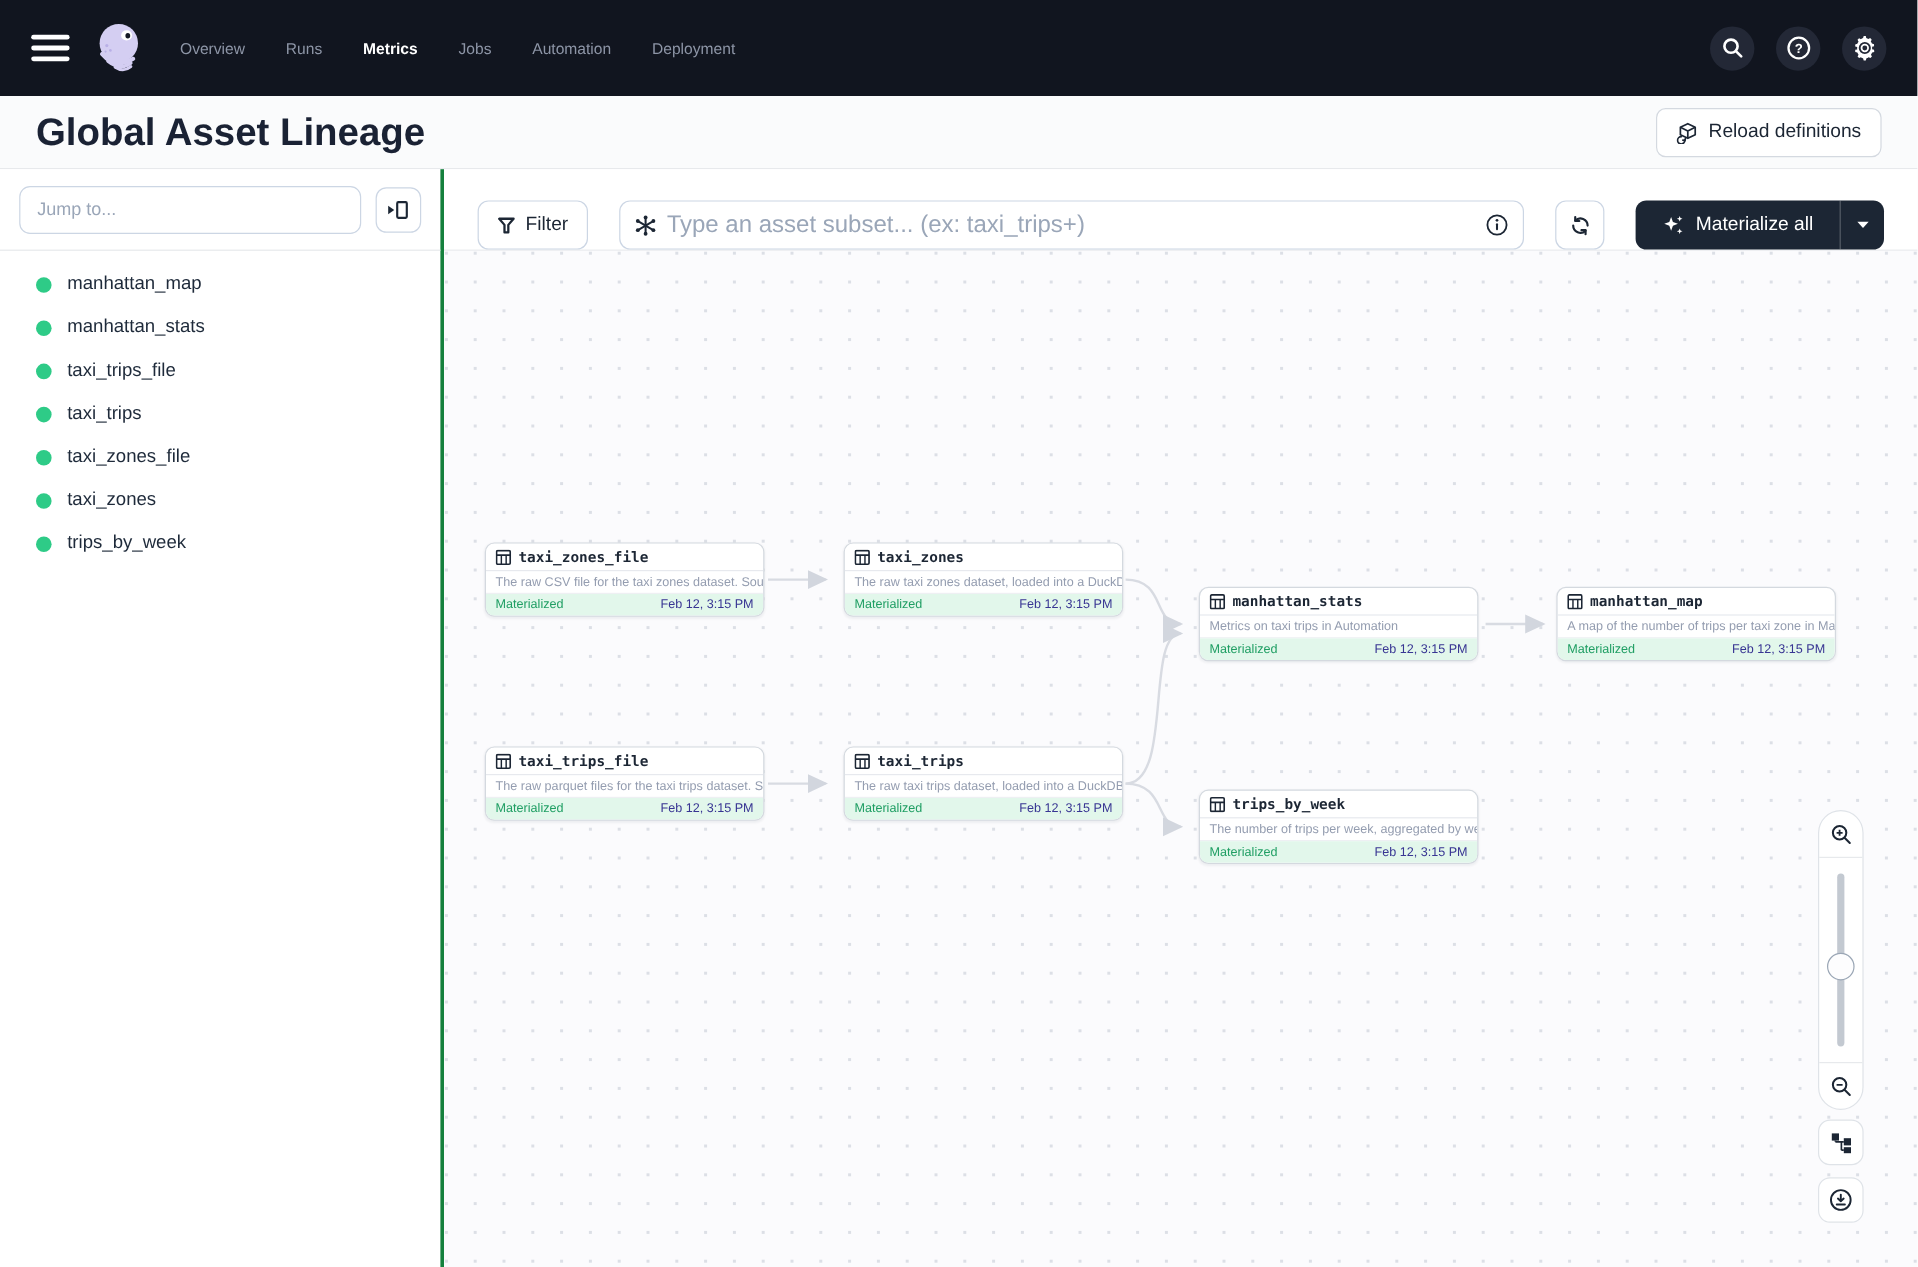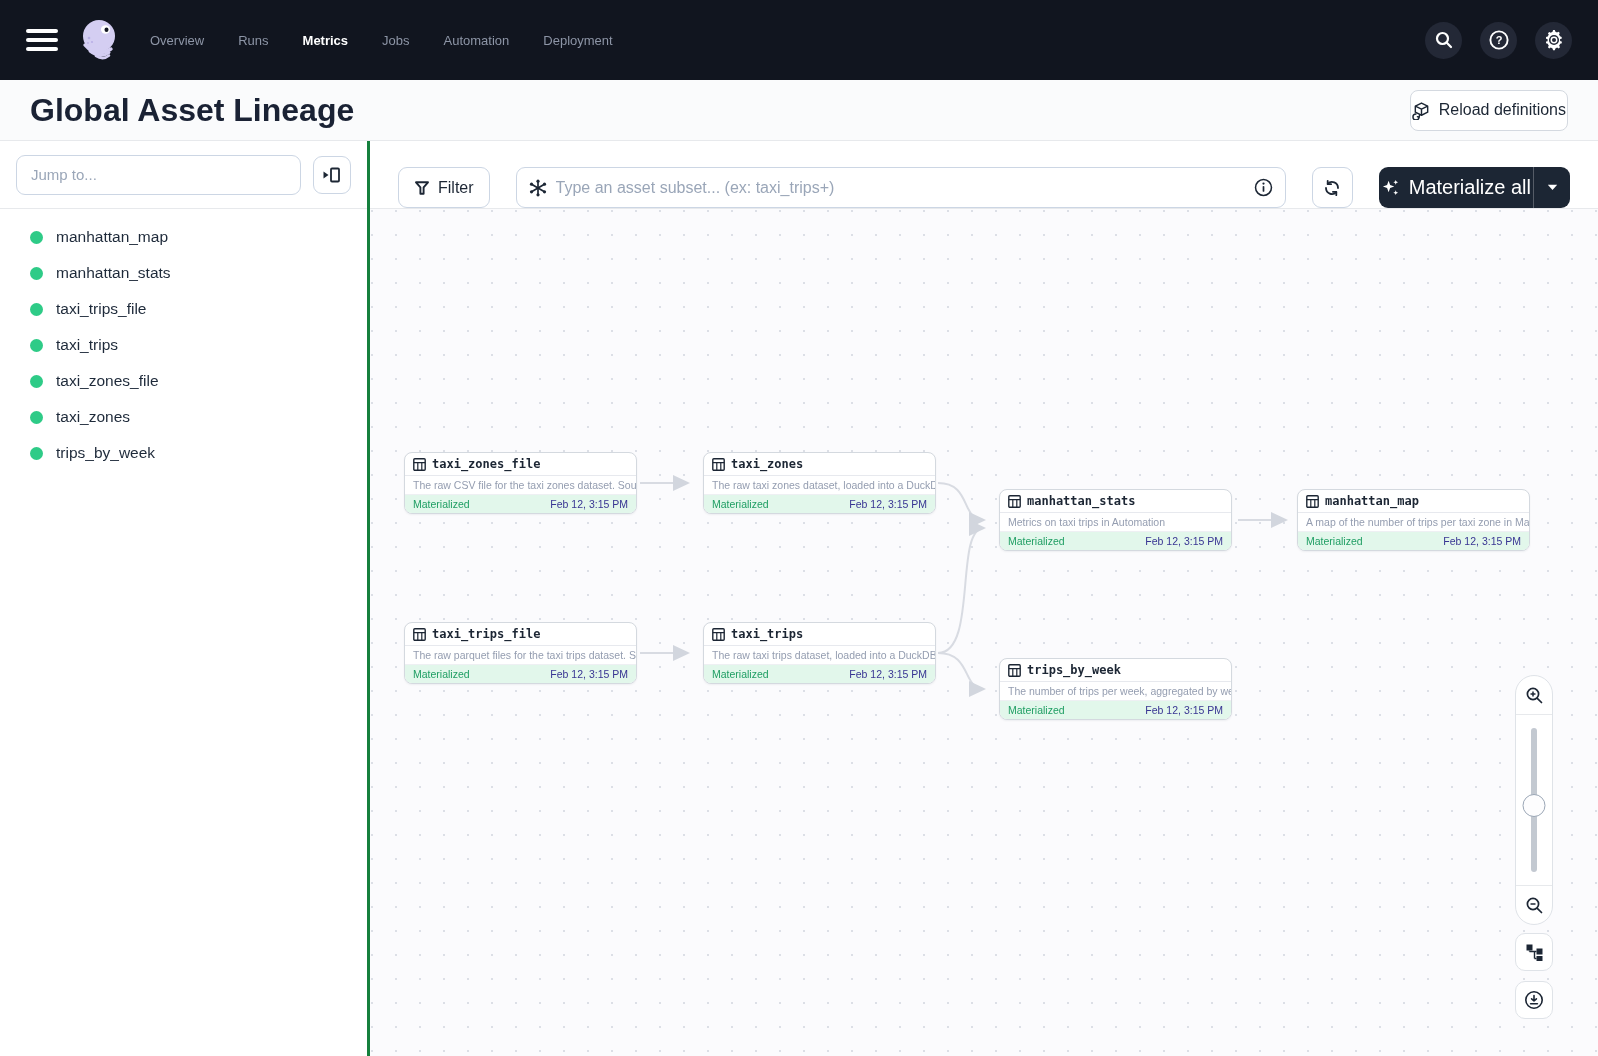--- a/index.html
+++ b/index.html
@@ -13,42 +13,42 @@
   .logo { width:48px; height:48px; margin-right:26px; }
   .navlinks { display:flex; align-items:center; gap:34px; }
   .navlink { font-size:13px; color:#8d95a6; cursor:pointer; }
   .navlink.active { color:#ffffff; font-weight:700; }
   .topnav-right { margin-left:auto; display:flex; align-items:center; gap:18px; }
   .circle-btn { width:37px; height:37px; border-radius:50%; background:#232836; display:flex; align-items:center; justify-content:center; cursor:pointer; }
 
   
   .pageheader { height:61px; background:#fafbfc; border-bottom:1px solid #e7e9ec; display:flex; align-items:center; padding:0 30px; }
   .page-title { font-size:32px; font-weight:700; color:#1a2234; }
-  .reload-btn { margin-left:auto; display:flex; align-items:center; gap:8px; background:#fff; border:1px solid #d4d9e0; border-radius:8px; height:41px; padding:0 1px; font-size:16px; color:#1c2634; cursor:pointer; }
+  .reload-btn { margin-left:auto; display:flex; align-items:center; gap:8px; background:#fff; border:1px solid #d4d9e0; border-radius:8px; height:41px; padding:0 16px; font-size:16px; color:#1c2634; cursor:pointer; }
 
   
   .bodywrap { display:flex; height:915px; }
   .sidebar { width:370px; background:#fff; border-right:3px solid #15803d; display:flex; flex-direction:column; }
   .sidebar-top { height:68px; border-bottom:1px solid #e7e9ec; display:flex; align-items:center; gap:12px; padding:0 16px; }
   .jump-input { flex:1; height:40px; border:1px solid #ccd6e4; border-radius:9px; padding:0 14px; font-size:15px; color:#1c2634; font-family:"Liberation Sans", sans-serif; outline:none; }
   .jump-input::placeholder { color:#9aa6b8; }
   .collapse-btn { width:38px; height:38px; border:1px solid #ccd6e4; border-radius:9px; background:#fff; display:flex; align-items:center; justify-content:center; cursor:pointer; }
   .asset-list { padding:10px 0; }
   .asset-item { display:flex; align-items:center; gap:13px; padding:9px 30px; font-size:15.5px; color:#1e2a3a; cursor:pointer; }
   .dot { width:13px; height:13px; border-radius:50%; background:#2ecb87; flex:0 0 auto; }
 
   .main { flex:1; display:flex; flex-direction:column; min-width:0; }
   .graph-toolbar { height:68px; background:#fff; border-bottom:1px solid #e7e9ec; display:flex; align-items:flex-end; padding:0 28px; gap:26px; }
   .filter-btn { display:flex; align-items:center; gap:8px; height:41px; padding:0 15px; background:#fff; border:1px solid #ccd6e4; border-radius:9px; font-size:16px; color:#1c2634; cursor:pointer; }
   .subset-wrap { flex:1; height:41px; border:1px solid #ccd6e4; border-radius:9px; display:flex; align-items:center; padding:0 12px; gap:9px; background:#fff; }
-  .subset-input { flex:1; border:none; outline:none; font-size:16px; color:#0369a1; font-family:"Liberation Sans", sans-serif; }
+  .subset-input { flex:1; border:none; outline:none; font-size:20px; color:#0369a1; font-family:"Liberation Sans", sans-serif; }
   .subset-input::placeholder { color:#9aa6b8; }
   .icon-round-btn { width:41px; height:41px; border:1px solid #ccd6e4; border-radius:9px; background:#fff; display:flex; align-items:center; justify-content:center; cursor:pointer; flex:0 0 auto; }
   .materialize { display:flex; height:41px; border-radius:9px; overflow:hidden; background:#1c2634; color:#fff; flex:0 0 auto; cursor:pointer; }
-  .materialize-main { display:flex; align-items:center; gap:9px; padding:0 2px; font-size:20px; font-weight:400; }
+  .materialize-main { display:flex; align-items:center; gap:9px; padding:0 22px; font-size:16px; font-weight:400; }
   .materialize-caret { width:37px; display:flex; align-items:center; justify-content:center; border-left:1px solid rgba(255,255,255,0.25); font-size:11px; }
 
   
   .canvas { position:relative; flex:1; background-color:#fbfbfd;
     background-image:radial-gradient(#dcdfe6 1.3px, transparent 1.3px);
     background-size:24px 24px; background-position:14px 14px; overflow:hidden; }
   .edges { position:absolute; left:0; top:0; pointer-events:none; }
 
   .node { position:absolute; width:233px; background:#fff; border:1px solid #d4d9df; border-radius:8px; overflow:hidden; box-shadow:0 1px 2px rgba(20,30,50,0.06); cursor:pointer; }
   .node-head { display:flex; align-items:center; gap:6px; padding:4px 8px; border-bottom:1px solid #e7e9ee; }

